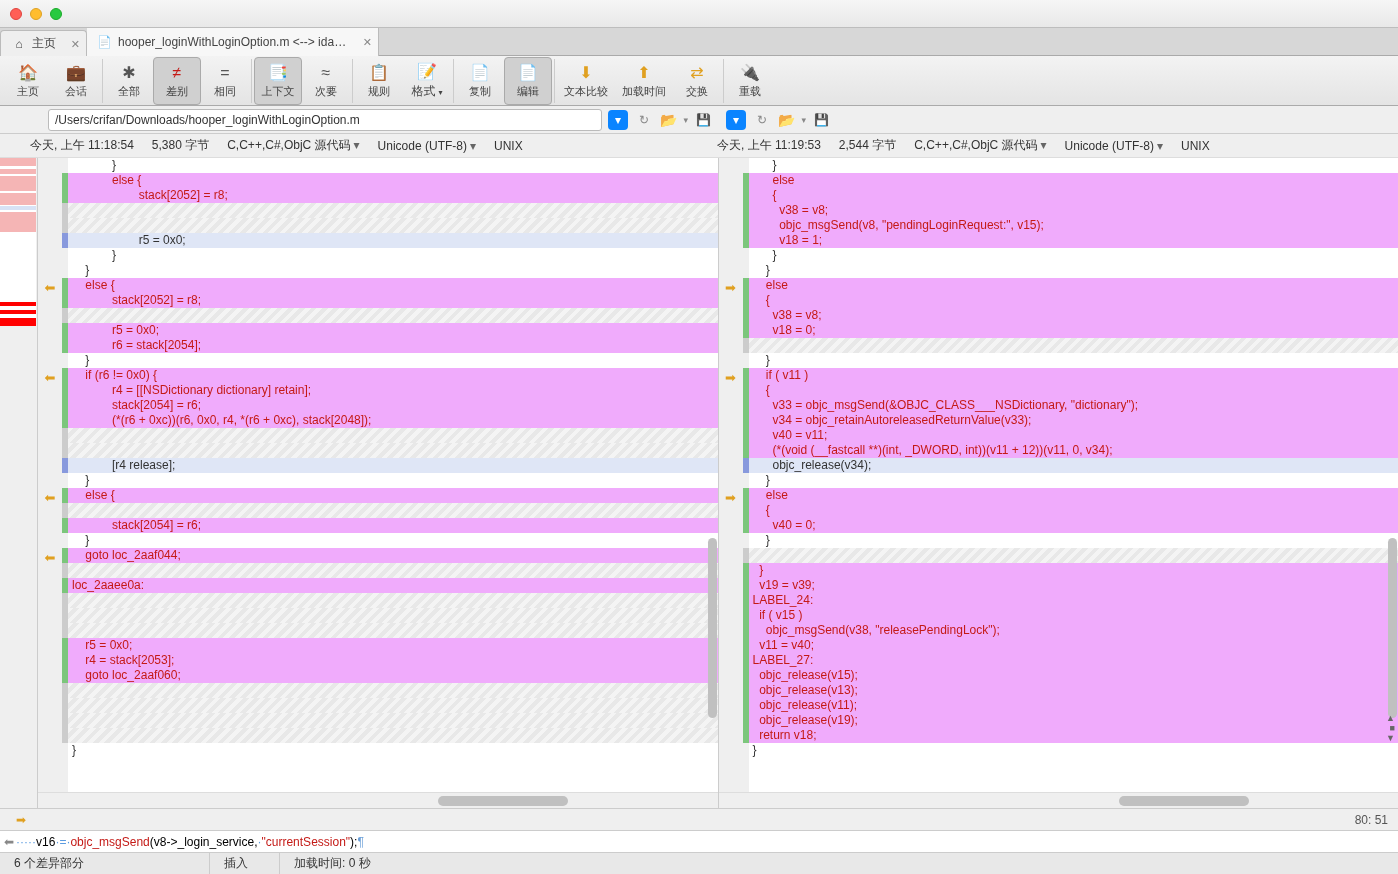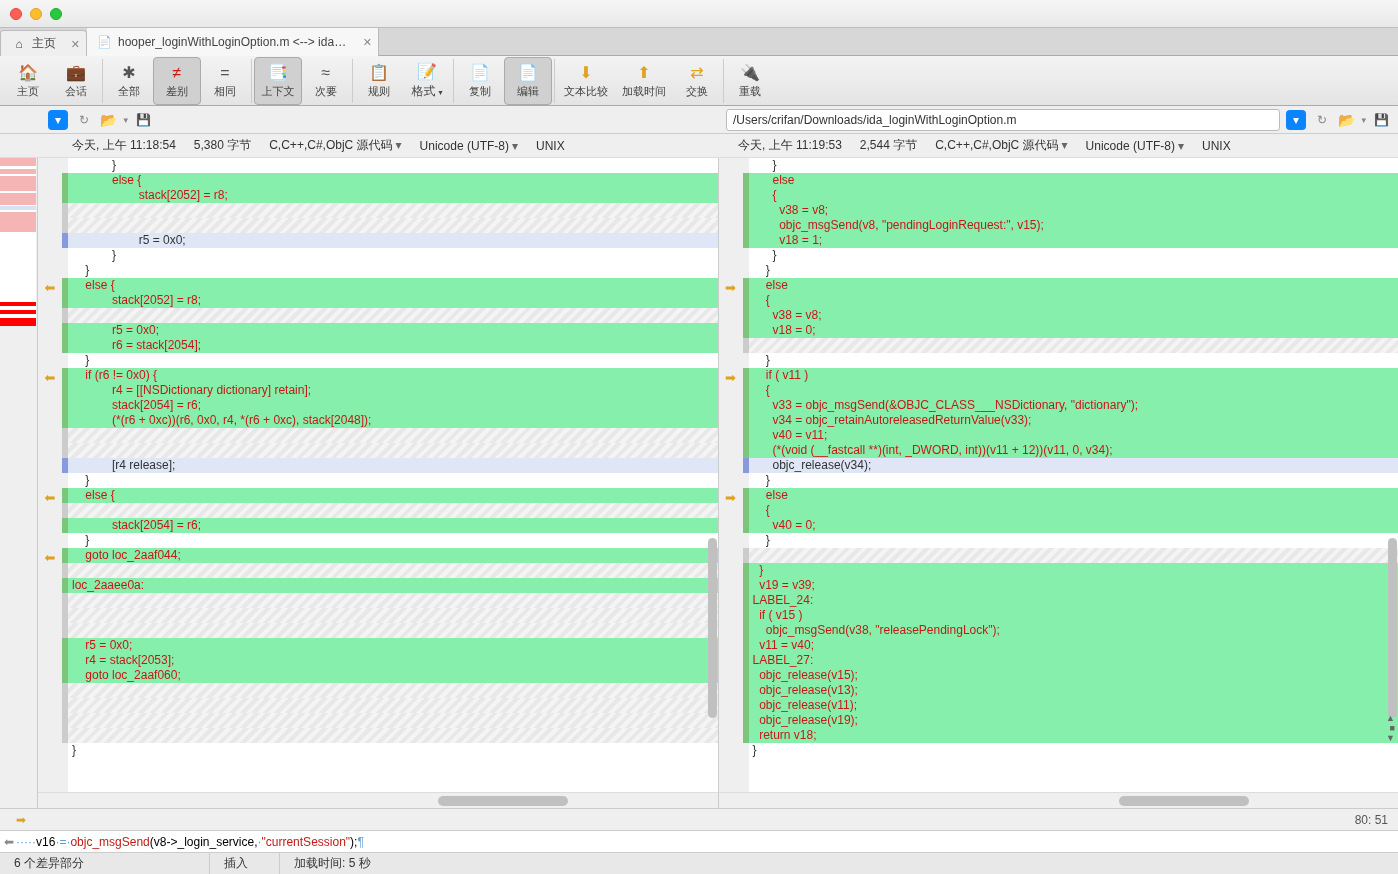--- a/index.html
+++ b/index.html
@@ -27,39 +27,39 @@
 .pathrow .half{flex:1;display:flex;align-items:center;padding:0 6px;gap:6px}
 .pathrow .left{margin-left:42px}
 .pathin{flex:1;height:22px;border:1px solid #bbb;border-radius:3px;background:#fff;padding:0 6px;font-size:12px;display:flex;align-items:center;color:#333}
 .sqbtn{width:20px;height:20px;border-radius:4px;display:flex;align-items:center;justify-content:center;font-size:11px}
 .sqbtn.blue{background:#0a84ff;color:#fff}
 .sqbtn.gray{color:#888}
 .ficon{color:#a07848;font-size:14px}
 
 .metarow{height:24px;display:flex;align-items:center;background:#efefef;border-bottom:1px solid #ddd}
 .metarow .half{flex:1;display:flex;align-items:center;padding:0 6px;gap:18px;font-size:12px;color:#333}
-.metarow .left{margin-left:66px}
+.metarow .left{margin-left:24px}
 .mdd{color:#333}
 .mdd .arr{color:#666;margin-left:3px}
 
 .main{flex:1;display:flex;overflow:hidden;position:relative}
 .ovgutter{width:38px;background:#efefef;display:flex;border-right:1px solid #ccc}
 .ov{width:18px;display:flex;flex-direction:column}
 .ov .seg{width:100%}
 
 .pane{flex:1;display:flex;flex-direction:column;border-right:1px solid #ccc;overflow:hidden;position:relative}
 .paneb{flex:1;display:flex;overflow:hidden;font-family:Menlo,Monaco,monospace;font-size:12px;line-height:15px}
 .arrowcol{width:24px;background:#efefef;display:flex;flex-direction:column;padding-top:2px}
 .arrowcol .sp{height:15px}
 .arrowcol .ar{height:15px;display:flex;align-items:center;justify-content:center;color:#e0a020;font-size:13px}
 .clrcol{width:6px;background:#efefef}
 .clrcol .cseg{width:100%}
 .codecol{flex:1;background:#fff;overflow:hidden;position:relative;white-space:pre}
 .ln{height:15px;padding-left:4px;color:#333}
-.ln.d{background:#86efac;color:#c41a16}
+.ln.d{background:#f0abfc;color:#c41a16}
 .ln.s{background:#dfe6f6;color:#333}
 .ln.h{background:repeating-linear-gradient(135deg,#f4f4f4,#f4f4f4 4px,#e8e8e8 4px,#e8e8e8 8px)}
 
 .vscroll{position:absolute;right:1px;top:0;bottom:18px;width:12px}
 .vnub{position:absolute;right:0;width:9px;border-radius:5px;background:#c0c0c0}
 .hscrollb{height:16px;background:#efefef;position:relative;border-top:1px solid #ddd}
 .hnub{position:absolute;top:3px;height:10px;border-radius:5px;background:#c0c0c0}
 
 .footerrow{height:22px;background:#efefef;border-top:1px solid #ccc;display:flex;align-items:center;font-size:12px}
 .footerrow .cell{padding:0 10px;color:#555}
@@ -162,34 +162,34 @@
     </div>
   <div class="vsep"></div>
   <div class="tbtn">
       <div class="ic" style="color:#a06020">🔌</div>
       <div class="lb">重载</div>
     </div>
 </div>
 
 <div class="pathrow">
   <div class="half left">
+    <div class="pathin">/Users/crifan/Downloads/hooper_loginWithLoginOption.m</div>
     <div class="sqbtn blue">
         <span>▾</span>
       </div>
     <div class="sqbtn gray">
         <span>↻</span>
       </div>
     <div class="ficon">📂</div>
     <span style="font-size:9px;color:#888">▾</span>
     <div class="sqbtn gray">
         <span>💾</span>
       </div>
   </div>
   <div class="half">
-    <div class="pathin">/Users/crifan/Downloads/ida_loginWithLoginOption.m</div>
     <div class="sqbtn blue">
         <span>▾</span>
       </div>
     <div class="sqbtn gray">
         <span>↻</span>
       </div>
     <div class="ficon">📂</div>
     <span style="font-size:9px;color:#888">▾</span>
     <div class="sqbtn gray">
         <span>💾</span>
@@ -469,14 +469,14 @@
     <span>(v8-&gt;_login_service,</span>
     <span class="dots">·</span>
     <span class="str">"currentSession"</span>
     <span>);</span>
     <span class="para">¶</span>
 </div>
 
 <div class="statusbar">
   <div class="scell" style="width:210px">6 个差异部分</div>
   <div class="scell" style="width:70px">插入</div>
-  <div class="scell">加载时间:   5 秒</div>
+  <div class="scell">加载时间:   0 秒</div>
 </div>
 
 </body></html>

